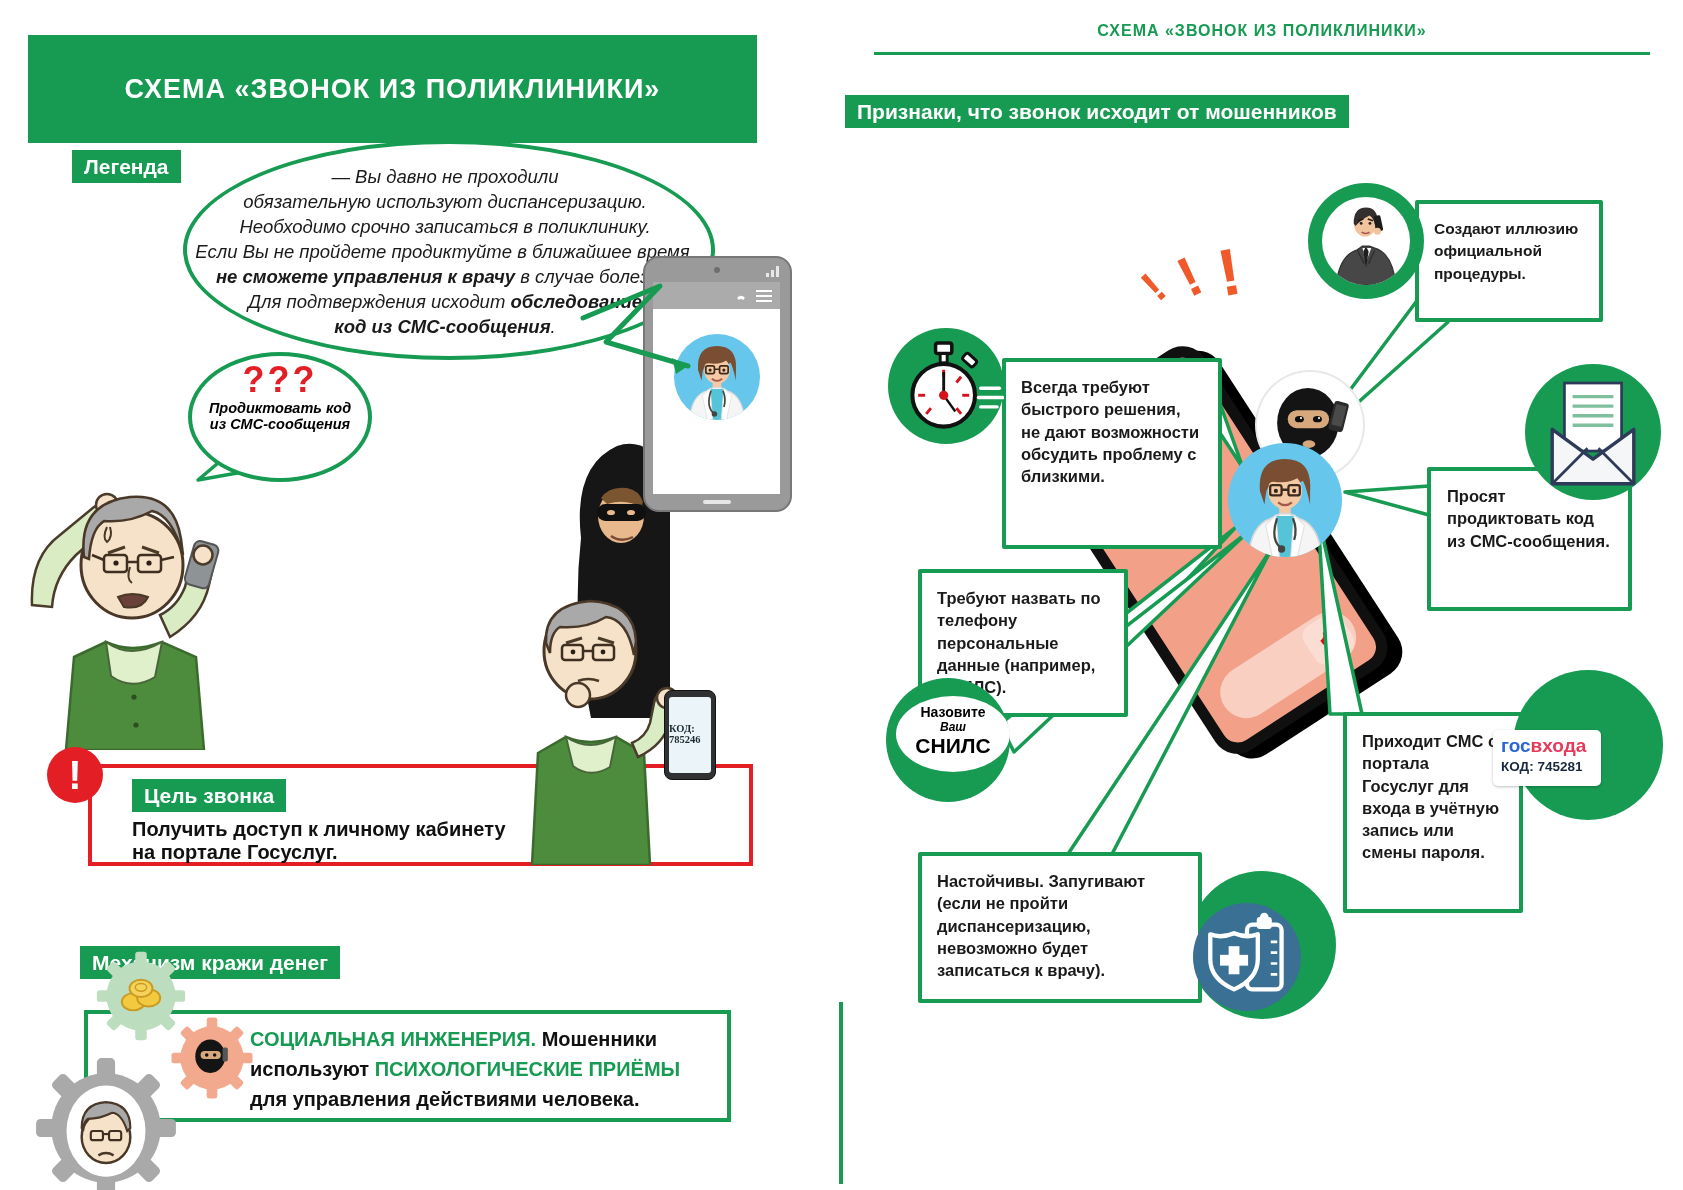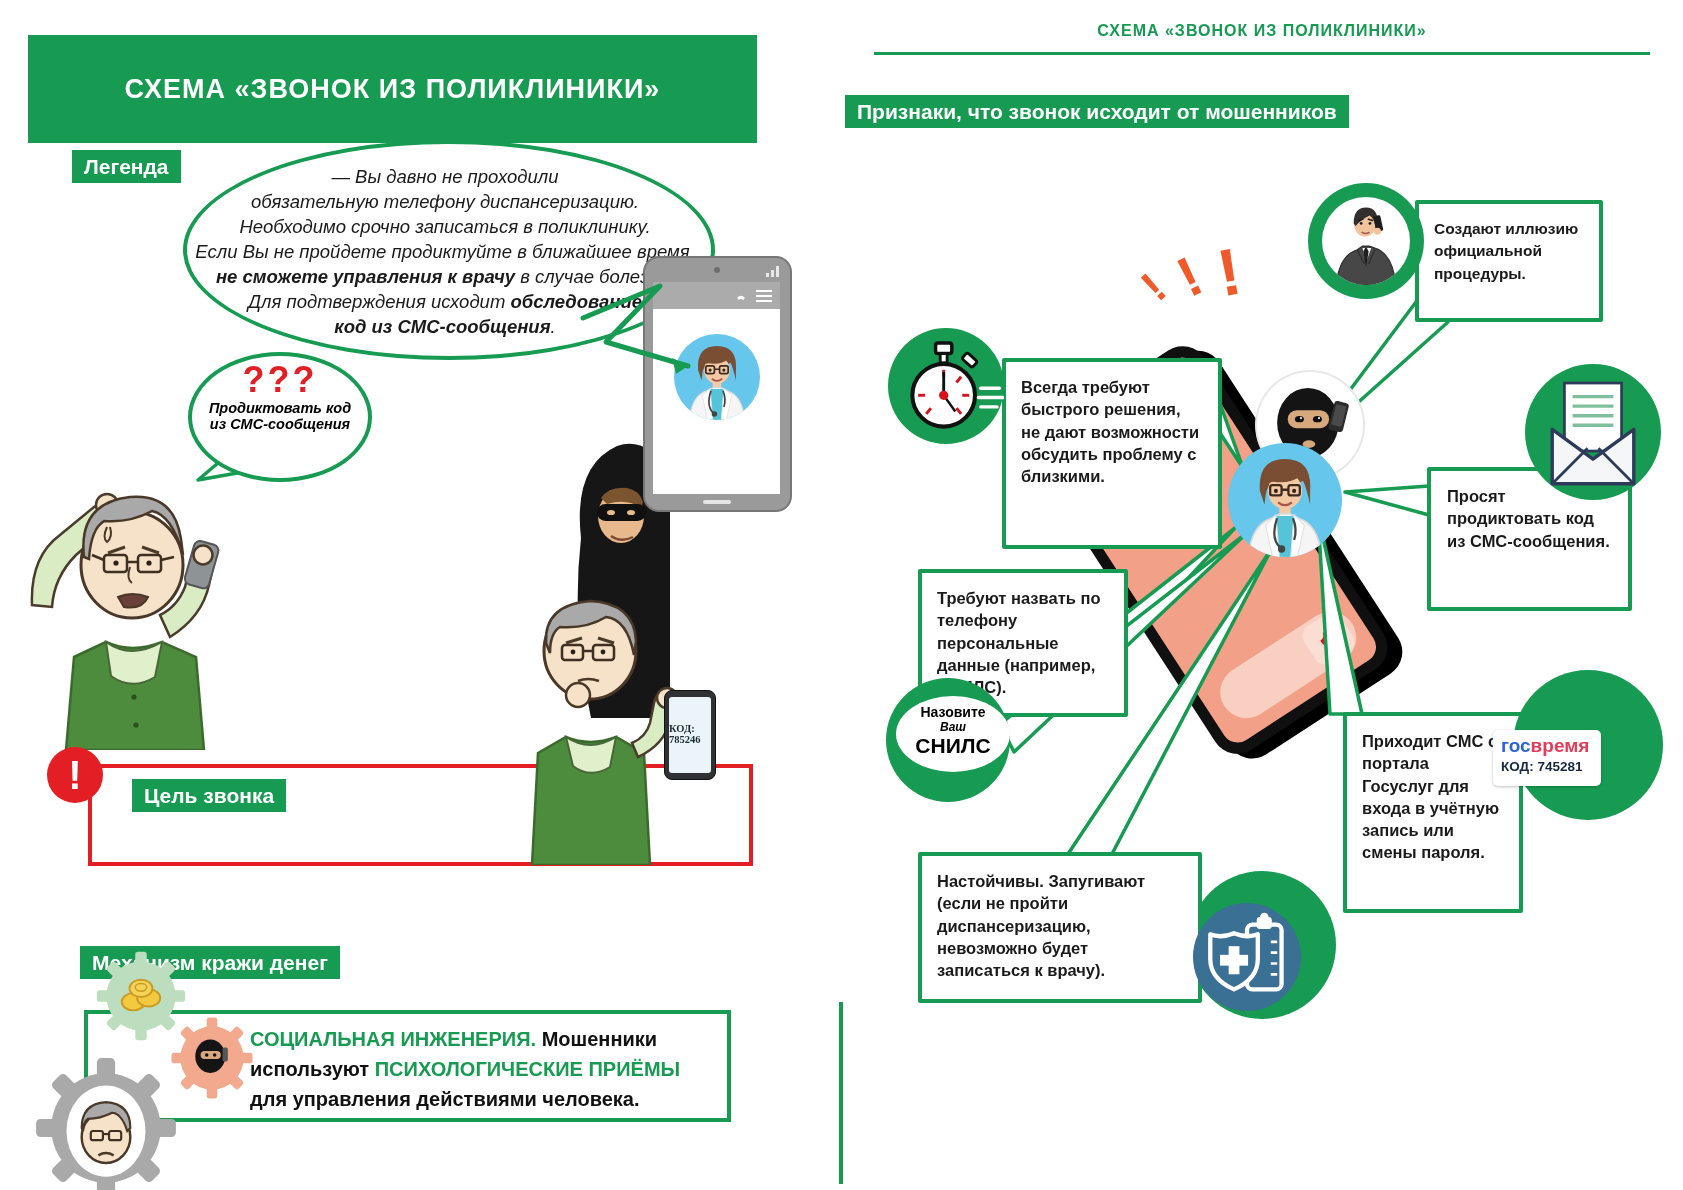--- a/index.html
+++ b/index.html
@@ -100,21 +100,21 @@
 
   <div class="abs" style="left:28px;top:35px;width:729px;height:108px;background:#179B52;display:flex;align-items:center;justify-content:center;">
     <div style="color:#fff;font-weight:bold;font-size:27px;letter-spacing:1px;">СХЕМА «ЗВОНОК ИЗ ПОЛИКЛИНИКИ»</div>
   </div>
 
   <div class="chip" style="left:72px;top:150px;">Легенда</div>
 
   <div class="abs" style="left:183px;top:140px;width:524px;height:212px;border:4px solid #179B52;border-radius:50%;background:#fff;"></div>
   <div class="abs ital" style="left:195px;top:164px;width:500px;text-align:center;font-size:18.5px;line-height:25px;color:#1a1a1a;">
     <div>— Вы давно не проходили</div>
-    <div>обязательную телефону диспансеризацию.</div>
+    <div>обязательную используют диспансеризацию.</div>
     <div>Необходимо срочно записаться в поликлинику.</div>
     <div>Если Вы не пройдете продиктуйте в ближайшее время,</div>
     <div><span class="b">не сможете управления к врачу</span><span> в случае болезни.</span></div>
     <div><span>Для подтверждения исходит </span><span class="b">обследование</span></div>
     <div><span class="b">код из СМС-сообщения</span><span>.</span></div>
   </div>
 
   <svg class="abs" width="800" height="1190" style="left:0;top:0;pointer-events:none;z-index:6;">
     <path d="M583,318 L660,286 L606,342 L688,366" fill="none" stroke="#179B52" stroke-width="5" stroke-linejoin="round" stroke-linecap="round"></path>
     <path d="M688,366 l-16,-8 l4,16 z" fill="#179B52"></path>
@@ -192,20 +192,24 @@
       </div>
     </div>
     <div class="abs" style="left:58px;bottom:6px;width:28px;height:4px;border-radius:2px;background:#e6e6e6;"></div>
   </div>
 
   <div class="abs" style="left:88px;top:764px;width:657px;height:94px;border:4px solid #E31E24;"></div>
   <div class="circ" style="left:47px;top:747px;width:56px;height:56px;background:#E31E24;display:flex;align-items:center;justify-content:center;z-index:8;">
     <span style="color:#fff;font-weight:bold;font-size:40px;line-height:1;">!</span>
   </div>
   <div class="chip" style="left:132px;top:779px;z-index:9;">Цель звонка</div>
+  <div class="abs b" style="left:132px;top:818px;font-size:20px;line-height:23px;color:#111;z-index:9;">
+    <div>Получить доступ к личному кабинету</div>
+    <div>на портале Госуслуг.</div>
+  </div>
 
   <svg class="abs" viewBox="0 0 225 280" width="225" height="280" style="left:498px;top:585px;z-index:9;">
     <ellipse cx="92" cy="66" rx="46" ry="48" fill="#F6E2C8" stroke="#493827" stroke-width="3"></ellipse>
     <path d="M48,58 Q46,20 92,16 Q136,18 138,56 L136,70 Q129,34 108,32 Q88,44 62,42 Q52,48 52,68 Z" fill="#A9A9A9" stroke="#493827" stroke-width="2.5"></path>
     <path d="M68,58 L84,53" stroke="#4a3a28" stroke-width="3"></path>
     <path d="M116,58 L100,53" stroke="#4a3a28" stroke-width="3"></path>
     <g stroke="#3E2F20" stroke-width="2.5" fill="none">
       <rect x="64" y="60" width="21" height="15" rx="3"></rect>
       <rect x="95" y="60" width="21" height="15" rx="3"></rect>
       <line x1="85" y1="66" x2="95" y2="66"></line>
@@ -394,21 +398,21 @@
   <div class="circ" style="left:886px;top:678px;width:124px;height:124px;background:#179B52;z-index:33;"></div>
   <div class="abs" style="left:896px;top:696px;width:114px;height:76px;background:#fff;border-radius:50%;text-align:center;z-index:35;">
     <div class="b" style="font-size:14px;margin-top:8px;">Назовите</div>
     <div class="b" style="font-size:12px;font-style:italic;">Ваш</div>
     <div class="b" style="font-size:21px;">СНИЛС</div>
   </div>
 
   <div class="circ" style="left:1513px;top:670px;width:150px;height:150px;background:#179B52;z-index:40;"></div>
   <div class="abs" style="left:1493px;top:730px;width:108px;height:56px;background:#fff;border-radius:5px;box-shadow:0 1px 3px rgba(0,0,0,.25);z-index:50;padding:6px 8px;box-sizing:border-box;">
     <div style="font-weight:bold;font-size:19px;line-height:1.1;">
-      <span style="color:#2B63D8;">гос</span><span style="color:#E73A5B;">время</span>
+      <span style="color:#2B63D8;">гос</span><span style="color:#E73A5B;">входа</span>
     </div>
     <div class="b" style="font-size:13.5px;color:#19283E;margin-top:2px;">КОД: 745281</div>
   </div>
 
   <div class="circ" style="left:1188px;top:871px;width:148px;height:148px;background:#179B52;z-index:28;"></div>
   <div class="circ" style="left:1193px;top:903px;width:108px;height:108px;background:#3A7094;overflow:hidden;z-index:32;">
     <svg viewBox="0 0 100 100" width="108" height="108">
       <rect x="50" y="20" width="32" height="60" rx="5" fill="none" stroke="#fff" stroke-width="4"></rect>
       <rect x="59" y="13" width="14" height="11" rx="3" fill="#fff"></rect>
       <circle cx="66" cy="13" r="4" fill="#fff"></circle>

